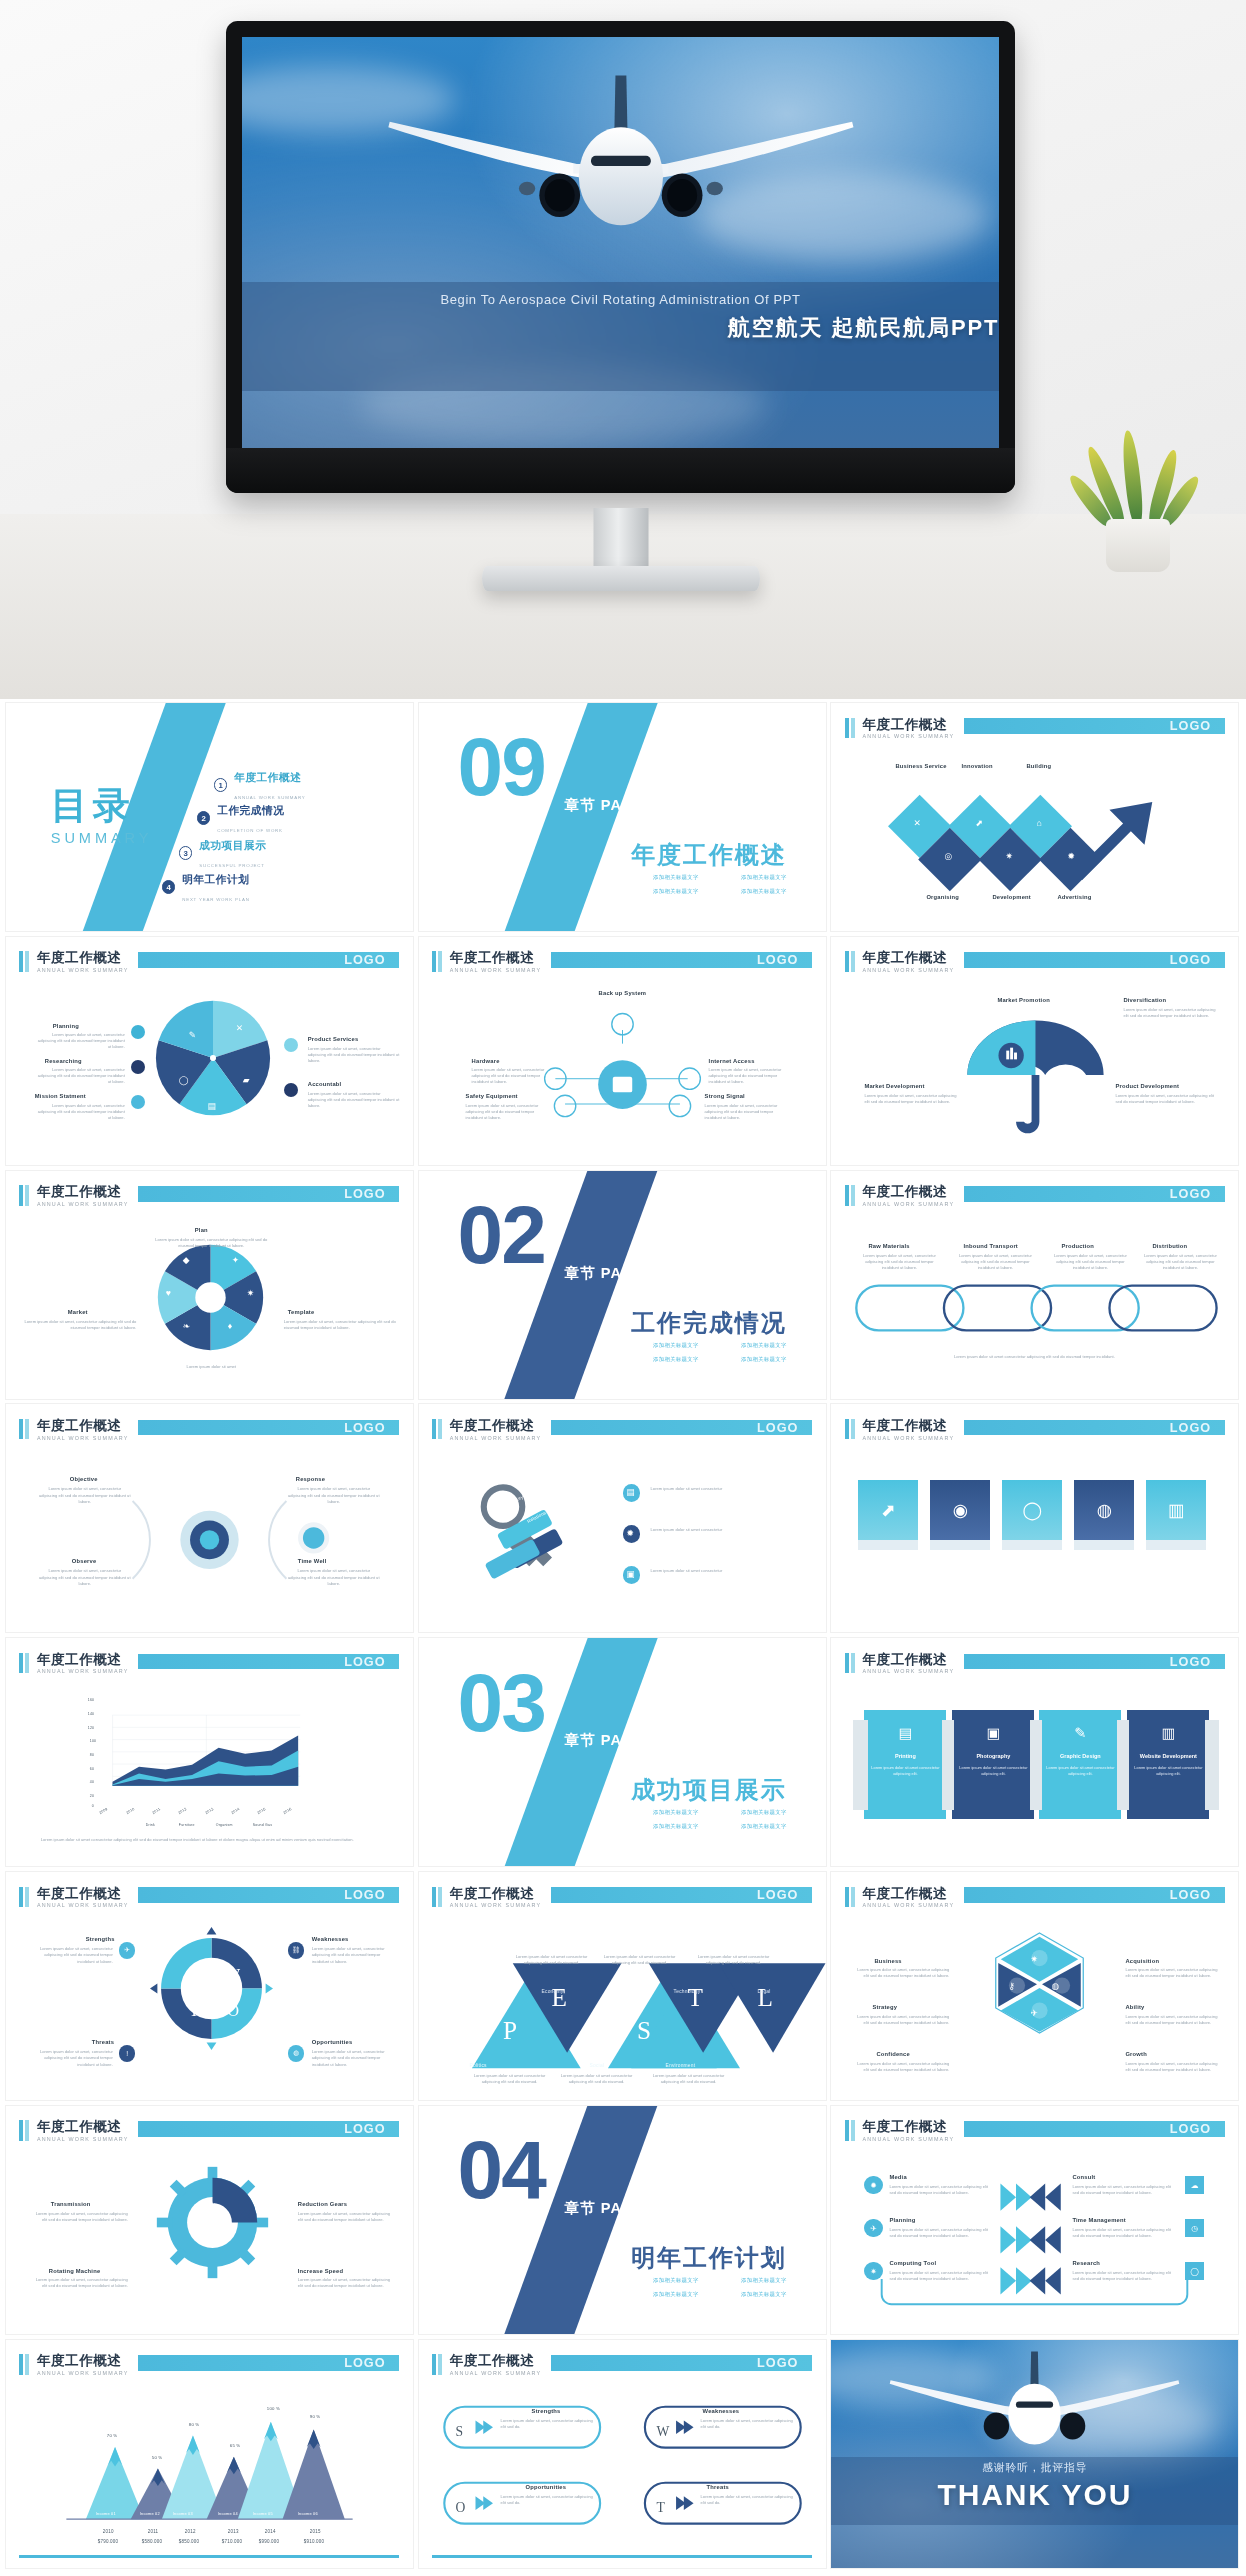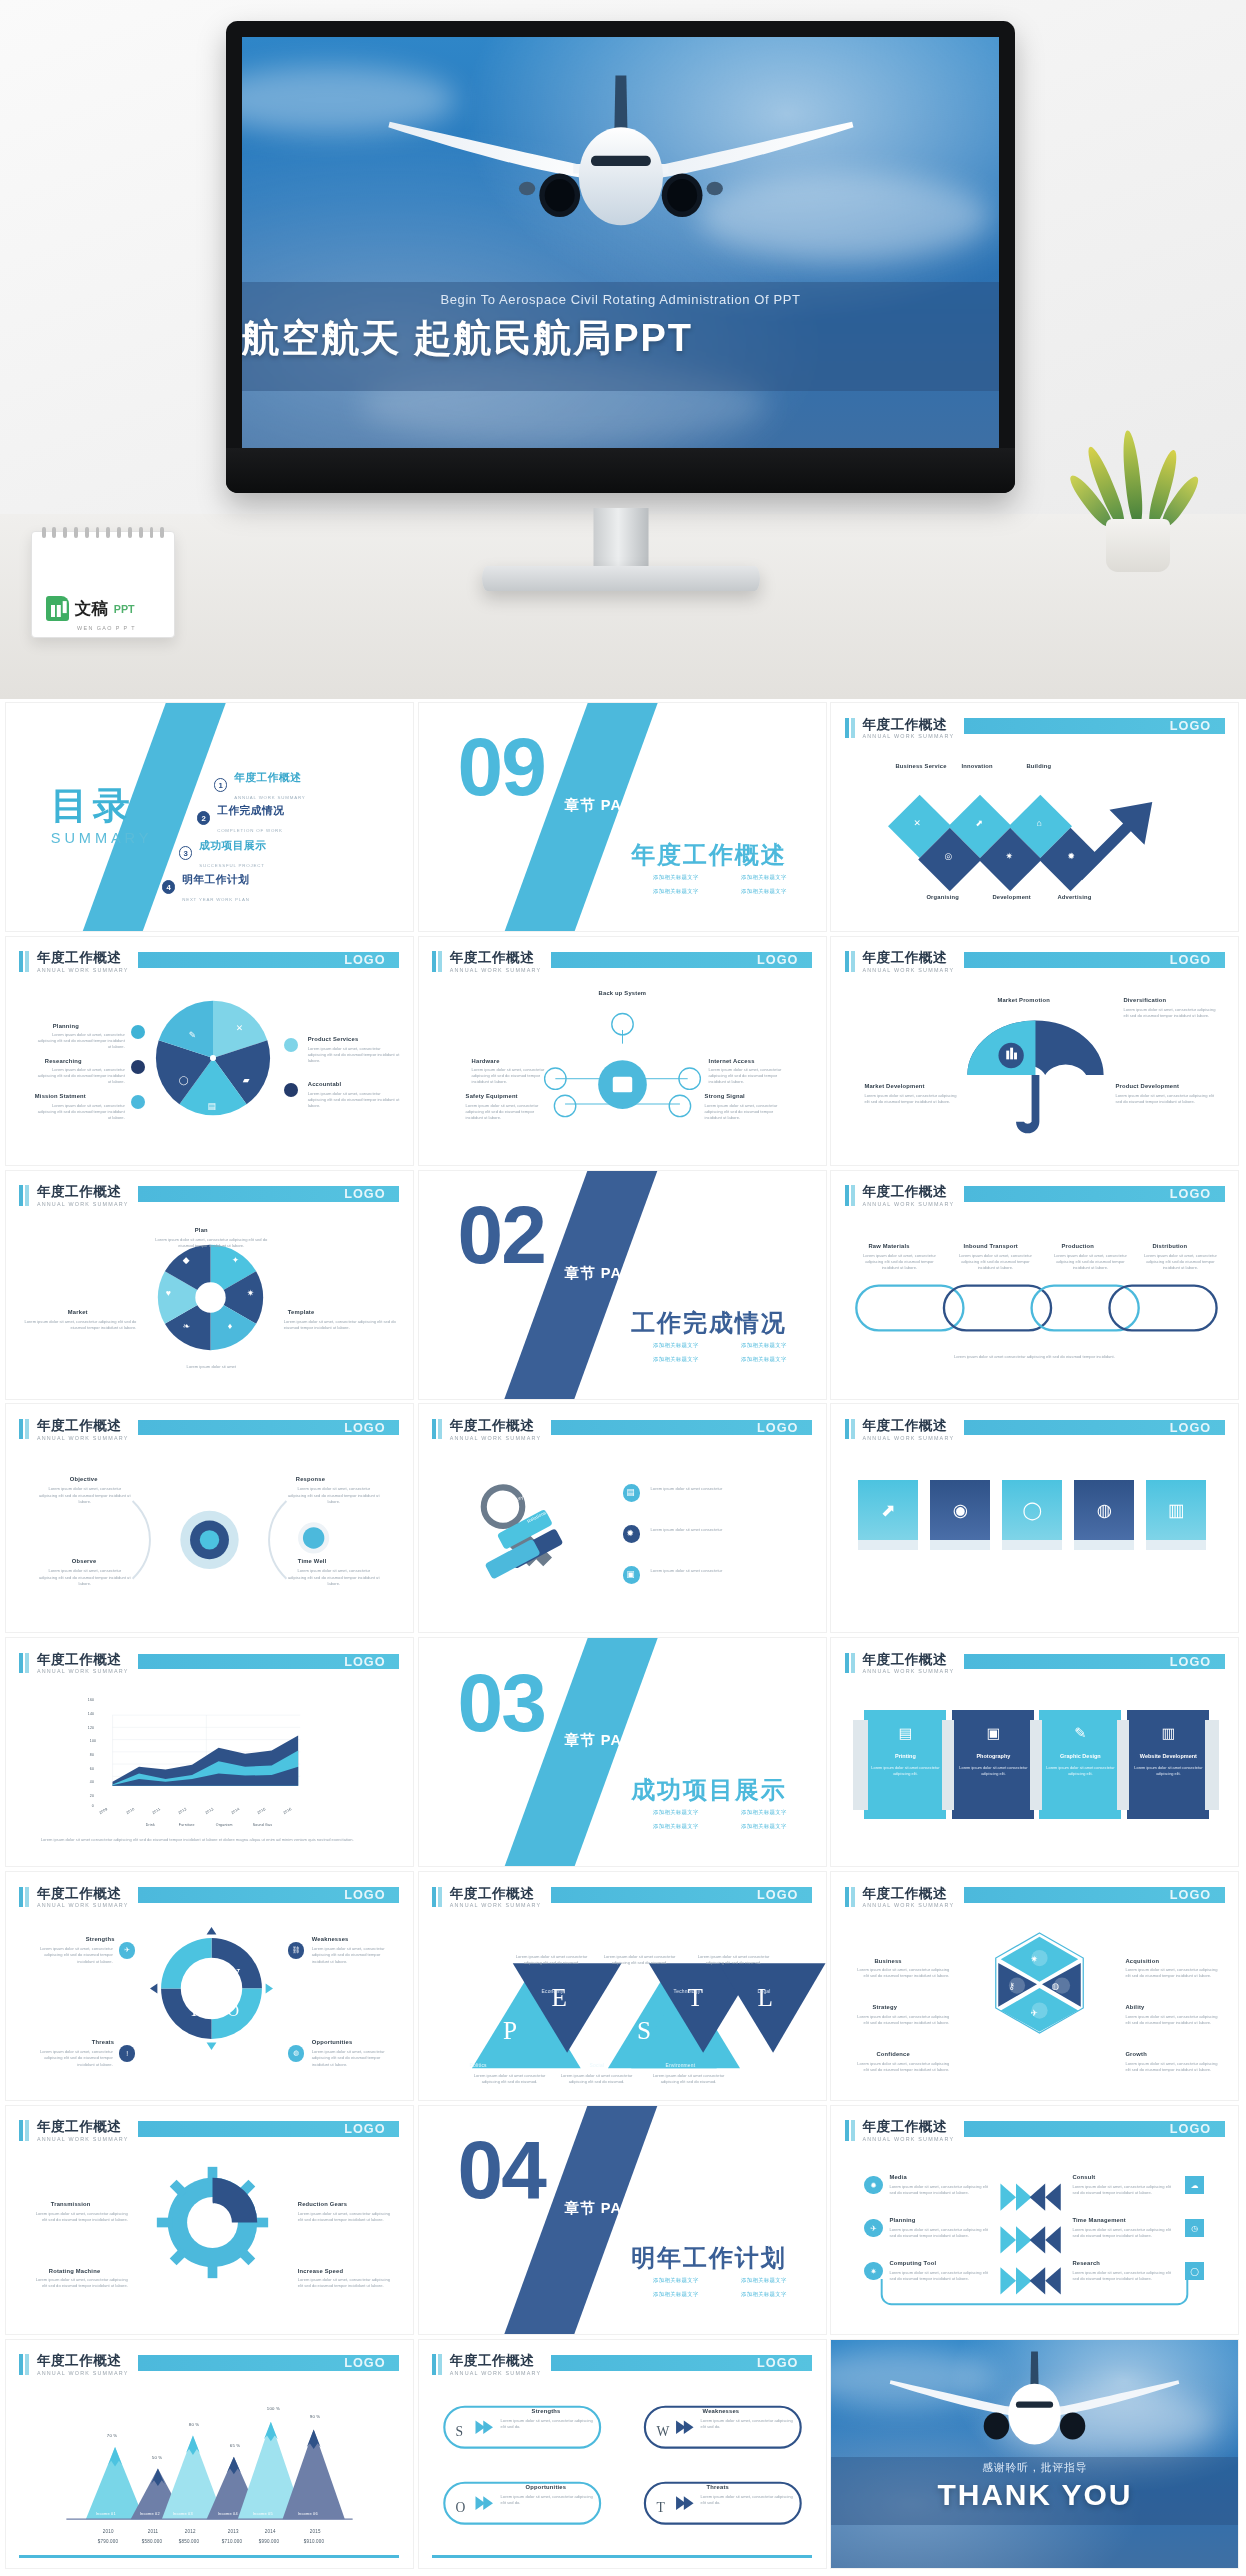--- a/index.html
+++ b/index.html
@@ -21,21 +21,21 @@
 
   
   .sky { position:absolute; inset:0; background:
       radial-gradient(ellipse at 72% 18%, rgba(255,255,255,.55) 0%, rgba(255,255,255,0) 42%),
       radial-gradient(ellipse at 20% 72%, rgba(255,255,255,.30) 0%, rgba(255,255,255,0) 50%),
       linear-gradient(180deg,#2f86c8 0%, #2877bb 38%, #2f6fae 66%, #3f6fa3 100%); }
   .cloud { position:absolute; border-radius:50%; background:rgba(255,255,255,.33); filter:blur(13.6px); }
 
   .title-band { position:absolute; left:0; right:0; top:245px; height:109px; background:rgba(40,74,120,.42); backdrop-filter:blur(1px); }
   .t-sub { position:absolute; left:0; right:0; top:255px; text-align:center; color:#dde8f5; font-size:13px; letter-spacing:0.6px; }
-  .t-main { position:absolute; left:0; right:0; top:276px; text-align:left; color:#ffffff; font-size:38px; font-weight:bold; letter-spacing:1.9px; text-shadow:0 1.9px 5.8px rgba(0,0,0,.28); }
+  .t-main { position:absolute; left:0; right:0; top:276px; text-align:right; color:#ffffff; font-size:22px; font-weight:bold; letter-spacing:1.9px; text-shadow:0 1.9px 5.8px rgba(0,0,0,.28); }
 
   
   .plant { position:absolute; left:1079px; top:443px; width:117px; height:127px; }
   .pot { position:absolute; left:27px; top:76px; width:64px; height:53px; background:linear-gradient(180deg,#f4f3f0,#dddbd6); border-radius:5.8px 5.8px 11.7px 11.7px; }
   .leaf { position:absolute; bottom:45px; width:14.6px; border-radius:50% 50% 40% 40%; transform-origin:bottom center; }
   .calendar { position:absolute; left:31px; top:531px; width:144px; height:107px; background:#fff; border:1px solid #e2e2e2; border-radius:3.9px; box-shadow:0 5.8px 13.6px rgba(0,0,0,.10); }
   .cal-rings { position:absolute; top:-4.9px; left:9.7px; right:9.7px; height:9.7px; display:flex; justify-content:space-between; }
   .cal-rings i { width:3.9px; height:10.7px; background:#bdbdbd; border-radius:1.9px; display:block; }
   .cal-logo { position:absolute; left:13.6px; bottom:15.6px; display:flex; align-items:center; gap:5.8px; }
   .cal-mark { width:23.4px; height:25px; background:#3fae63; border-radius:2.9px 7.8px 2.9px 2.9px; position:relative; }
@@ -142,42 +142,20 @@
 
   <div class="plant">
     <div class="leaf" style="left:35px; height:84px; background:linear-gradient(180deg,#d8d24a,#4e8c46); transform:rotate(-22deg);"></div>
     <div class="leaf" style="left:51px; height:95px; background:linear-gradient(180deg,#cdd24d,#3f7d3c); transform:rotate(-6deg);"></div>
     <div class="leaf" style="left:66px; height:78px; background:linear-gradient(180deg,#d8d24a,#4e8c46); transform:rotate(16deg);"></div>
     <div class="leaf" style="left:23.4px; height:62px; background:linear-gradient(180deg,#cfd253,#59904b); transform:rotate(-38deg);"></div>
     <div class="leaf" style="left:78px; height:58px; background:linear-gradient(180deg,#cfd253,#59904b); transform:rotate(34deg);"></div>
     <div class="pot"></div>
   </div>
 
-  <div class="calendar">
-    <div class="cal-rings">
-      <i></i>
-        <i></i>
-        <i></i>
-        <i></i>
-        <i></i>
-        <i></i>
-        <i></i>
-        <i></i>
-        <i></i>
-        <i></i>
-        <i></i>
-        <i></i>
-    </div>
-    <div class="cal-logo">
-      <span class="cal-mark"></span>
-      <span class="cal-text">文稿</span>
-      <small style="font-size:10.7px;color:#4fb06c;font-weight:bold;">PPT</small>
-    </div>
-    <div class="cal-sub">WEN GAO   P P T</div>
-  </div>
 </div>
 
 <div class="grid">
 
   <div class="row">
 
     <div class="slide">
       <div class="diag" style="left:117px; top:-19.5px; width:60px; height:273px;"></div>
       <div class="cont-title">目录</div>
       <div class="cont-sub">SUMMARY</div>

